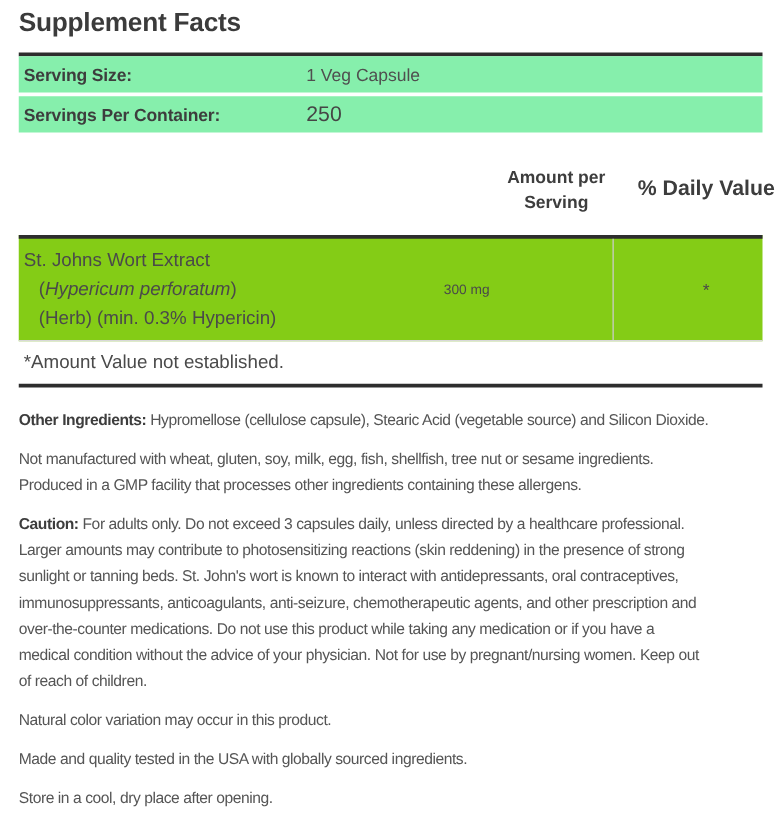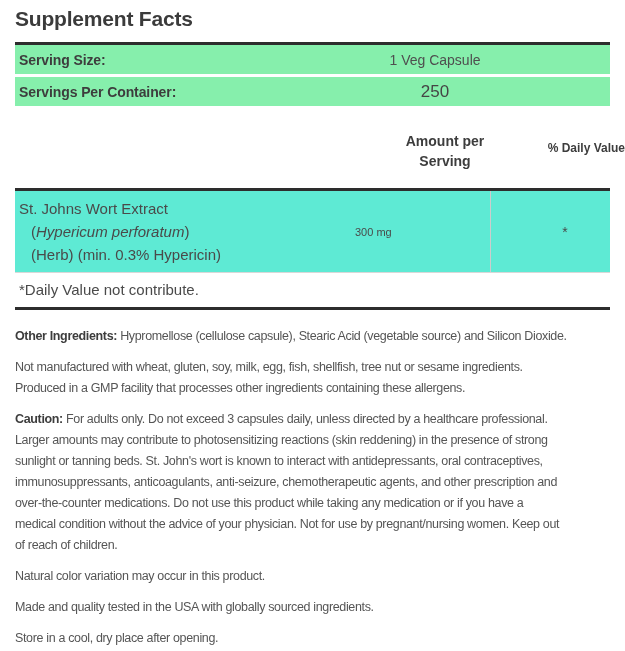--- a/index.html
+++ b/index.html
@@ -31,41 +31,40 @@
     background: #86efac;
     display: flex;
     align-items: center;
     position: relative;
     padding-left: 4px;
   }
   .srow-label { font-size: 14px; font-weight: 700; color: #3d3d3d; letter-spacing: -0.1px; }
   .srow-value {
     position: absolute;
     left: 230px; width: 380px;
-    text-align: center;
     font-size: 14px; color: #4f4f4f;
   }
   .srow-value.big { font-size: 17px; color: #454545; }
 
   .hdr-area { position: relative; height: 79px; margin-right: 23px; }
   .hdr-amount {
     position: absolute; left: 340px; width: 180px; top: 22px;
     text-align: center; white-space: pre-line;
     font-size: 14px; font-weight: 700; line-height: 20px; color: #3d3d3d;
   }
   .hdr-dv {
     position: absolute; left: 490px; width: 120px; top: 32px;
-    text-align: right;
-    font-size: 12px; font-weight: 700; color: #3d3d3d;
+    text-align: center;
+    font-size: 17px; font-weight: 700; color: #3d3d3d;
   }
 
   .ing-row {
     position: relative;
     margin-right: 10px;
-    background: #5eead4;
+    background: #84cc16;
     border-top: 3px solid #2d2d2d;
     border-bottom: 1px solid #d8d8d8;
     padding: 6px 0;
   }
   .ing-name { font-size: 15px; line-height: 23px; color: #4a4a4a; }
   .ing-line1 { padding-left: 4px; }
   .ing-line2, .ing-line3 { padding-left: 16px; }
   .latin { font-style: italic; }
   .ing-amount {
     position: absolute; left: 340px; width: 180px; top: 50%;
@@ -130,21 +129,21 @@
     <div class="ing-name">
       <div class="ing-line1">St. Johns Wort Extract</div>
       <div class="ing-line2"><span>(</span><span class="latin">Hypericum perforatum</span><span>)</span></div>
       <div class="ing-line3">(Herb) (min. 0.3% Hypericin)</div>
     </div>
     <div class="ing-amount">300 mg</div>
     <div class="ing-dv">*</div>
     <div class="col-divider"></div>
   </div>
 
-  <div class="footnote">*Daily Value not contribute.</div>
+  <div class="footnote">*Amount Value not established.</div>
 
   <div class="rule-thick rule-bottom"></div>
 
   <div class="body-copy">
     <p><b>Other Ingredients:</b><span> Hypromellose (cellulose capsule), Stearic Acid (vegetable source) and Silicon Dioxide.</span></p>
 
     <p>Not manufactured with wheat, gluten, soy, milk, egg, fish, shellfish, tree nut or sesame ingredients.
 Produced in a GMP facility that processes other ingredients containing these allergens.</p>
 
     <p><b>Caution:</b><span> For adults only. Do not exceed 3 capsules daily, unless directed by a healthcare professional.

